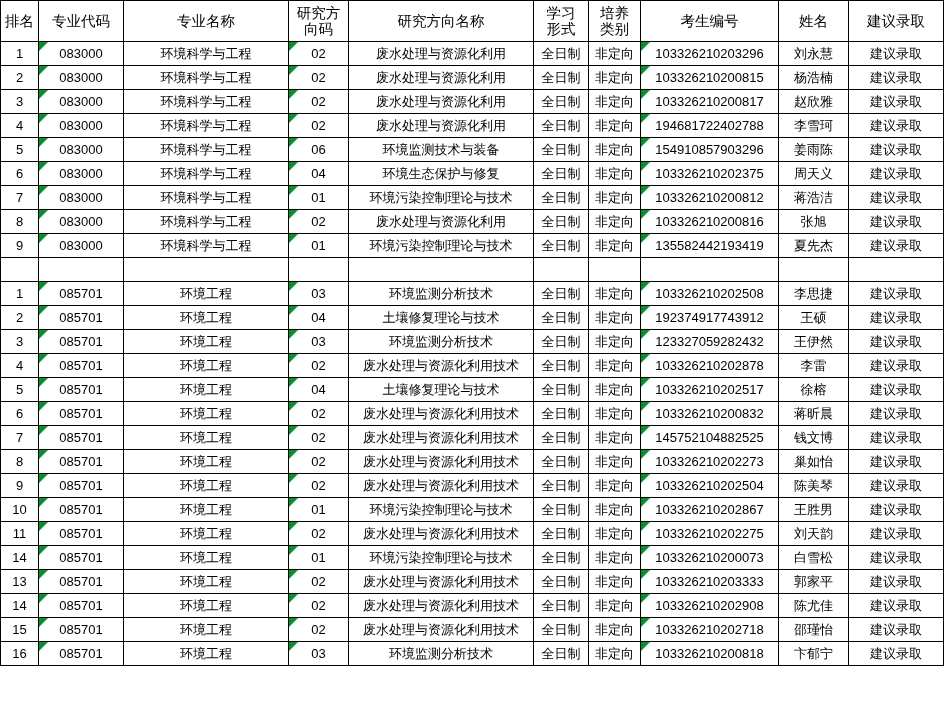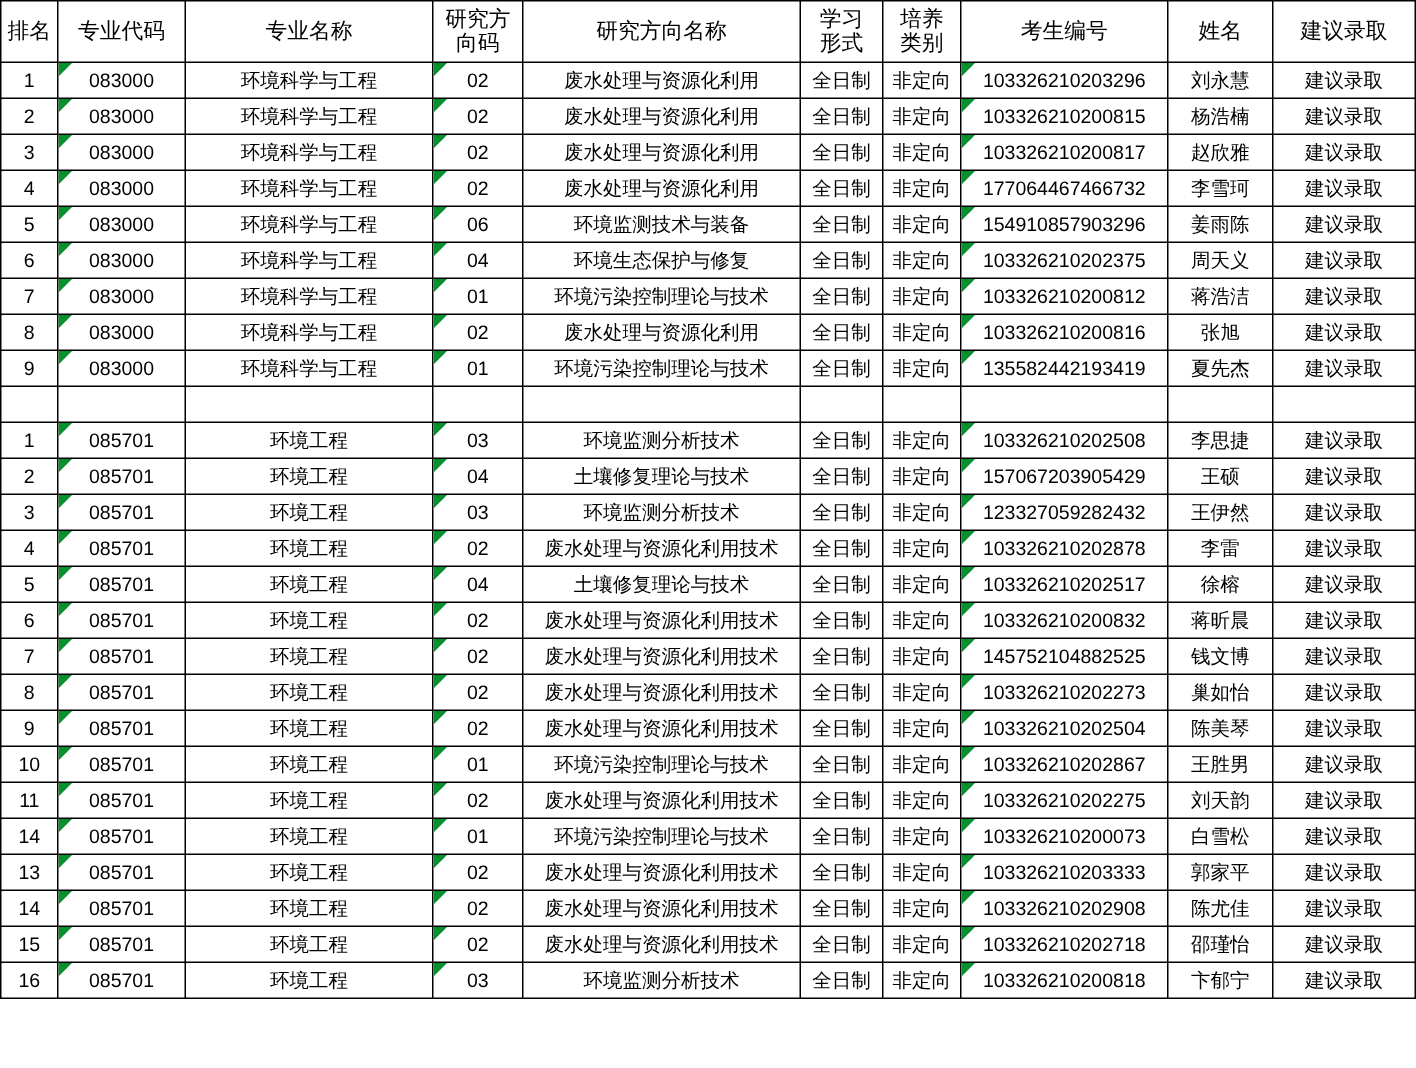--- a/index.html
+++ b/index.html
@@ -173,21 +173,21 @@
         <td></td>
       </tr>
       <tr>
         <td>4</td>
         <td class="mark">083000</td>
         <td>环境科学与工程</td>
         <td class="mark">02</td>
         <td>废水处理与资源化利用</td>
         <td>全日制</td>
         <td>非定向</td>
-        <td class="mark">177064467466732</td>
+        <td class="mark">194681722402788</td>
         <td>李雪珂</td>
         <td>建议录取</td>
         <td></td>
       </tr>
       <tr>
         <td>5</td>
         <td class="mark">083000</td>
         <td>环境科学与工程</td>
         <td class="mark">06</td>
         <td>环境监测技术与装备</td>
@@ -277,21 +277,21 @@
         <td></td>
       </tr>
       <tr>
         <td>2</td>
         <td class="mark">085701</td>
         <td>环境工程</td>
         <td class="mark">04</td>
         <td>土壤修复理论与技术</td>
         <td>全日制</td>
         <td>非定向</td>
-        <td class="mark">157067203905429</td>
+        <td class="mark">192374917743912</td>
         <td>王硕</td>
         <td>建议录取</td>
         <td></td>
       </tr>
       <tr>
         <td>3</td>
         <td class="mark">085701</td>
         <td>环境工程</td>
         <td class="mark">03</td>
         <td>环境监测分析技术</td>

